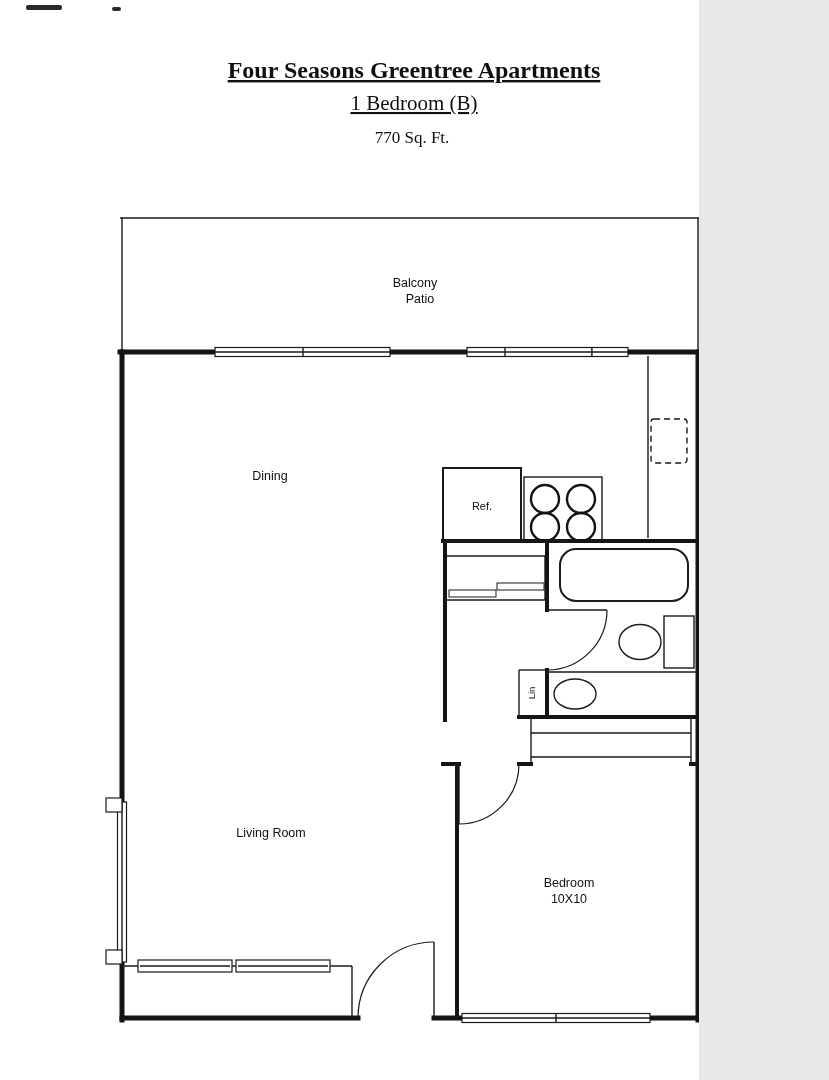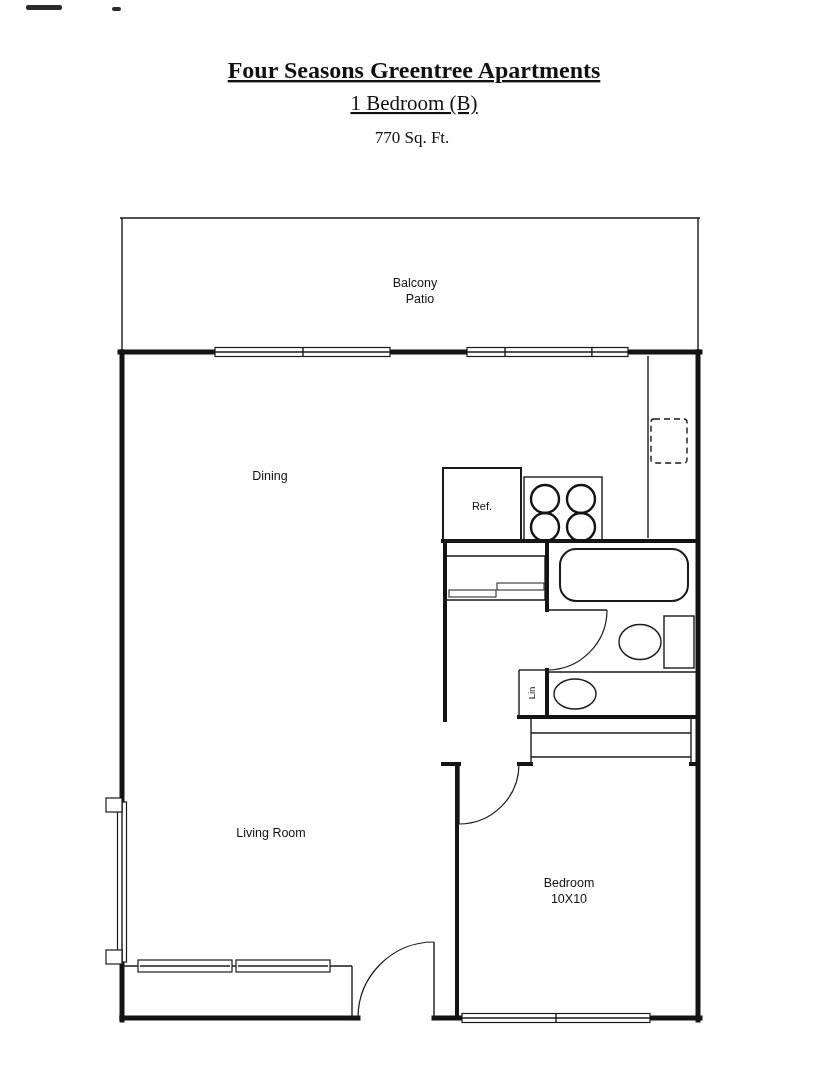--- a/index.html
+++ b/index.html
@@ -1,18 +1,18 @@
 <!DOCTYPE html>
 <html><head>
 <meta charset="utf-8">
 <style>
   html,body{margin:0;padding:0;background:#e8e8e8;}
   .page{
     position:relative;
-    width:829px;height:1080px;
+    width:699px;height:1080px;
     background:#ffffff;
     overflow:hidden;
     font-family:"Liberation Serif", serif;
   }
   svg{position:absolute;left:0;top:0;}
 
   
   .wall      {stroke:#141414;stroke-width:5;fill:none;stroke-linecap:square;}
   .wall-int  {stroke:#141414;stroke-width:4;fill:none;stroke-linecap:square;}
   .thin      {stroke:#1a1a1a;stroke-width:1.4;fill:none;}

